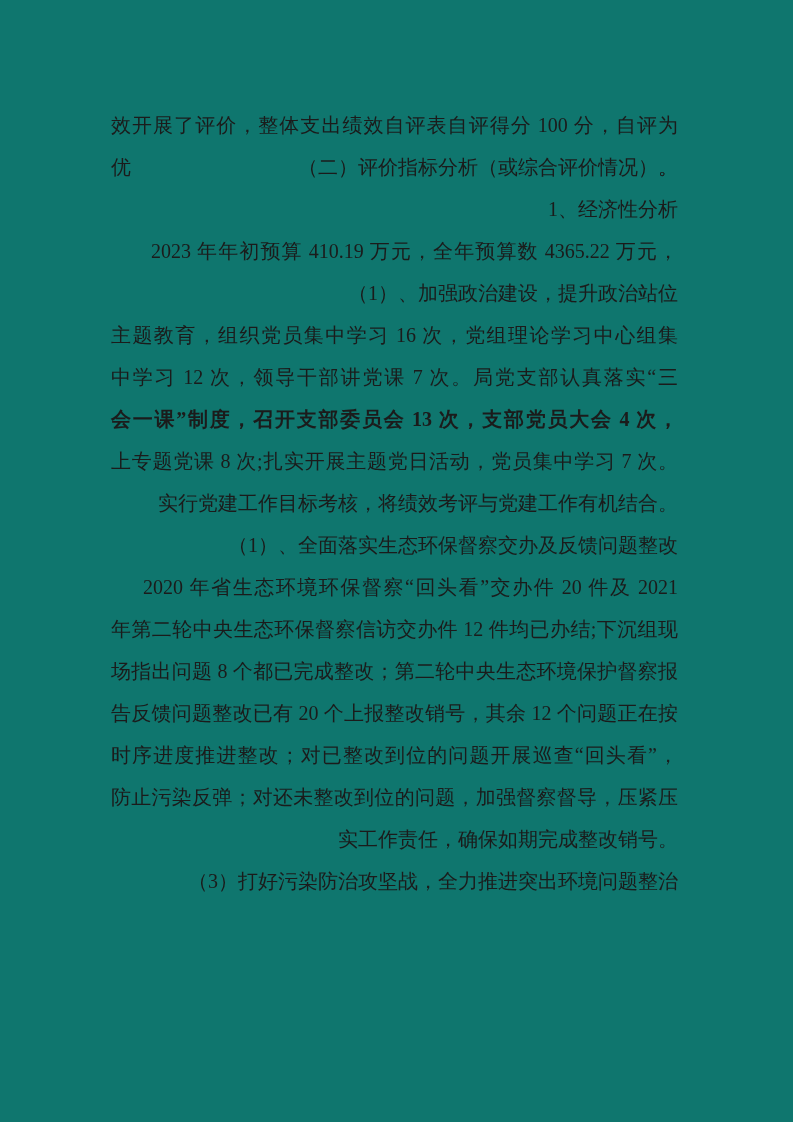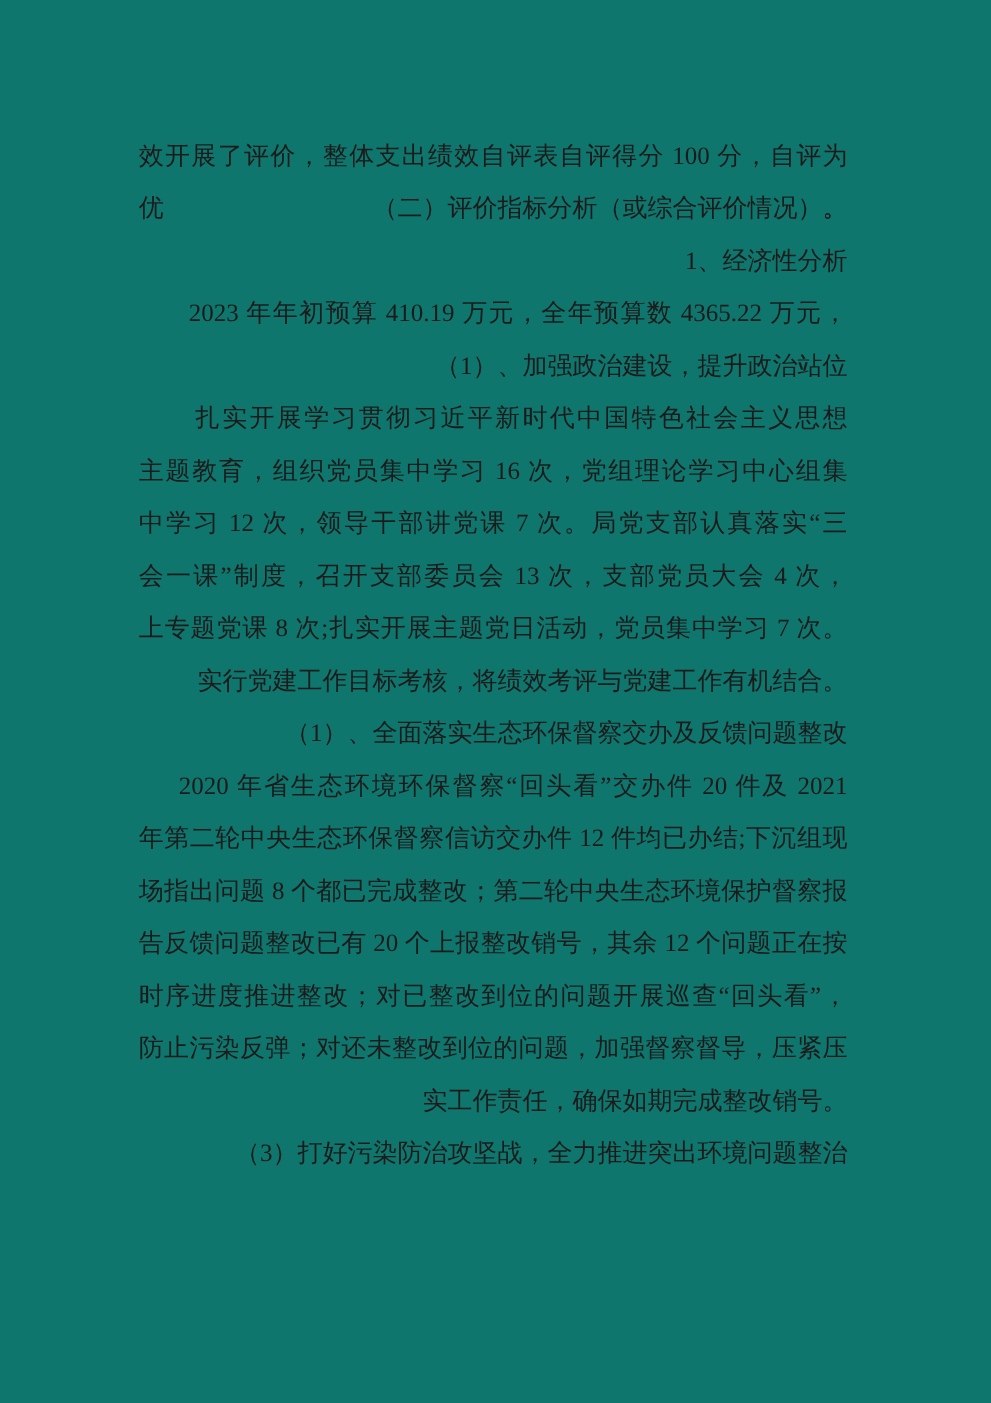--- a/index.html
+++ b/index.html
@@ -38,24 +38,23 @@
 </head>
 <body>
 
 <div class="page">
   <div class="doc-body" id="doc-body">
       <div class="line fill" style="text-indent: 0px; color: rgb(27, 27, 27);">效开展了评价，整体支出绩效自评表自评得分 100 分，自评为优。</div>
       <div class="line" style="text-indent: 28px; color: rgb(27, 27, 27);">（二）评价指标分析（或综合评价情况）。</div>
       <div class="line" style="text-indent: 26px; color: rgb(27, 27, 27);">1、经济性分析</div>
       <div class="line fill" style="text-indent: 40px; color: rgb(27, 27, 27);">2023 年年初预算 410.19 万元，全年预算数 4365.22 万元，</div>
       <div class="line" style="text-indent: 28px; color: rgb(27, 27, 27);">（1）、加强政治建设，提升政治站位</div>
-      <div class="line fill" style="text-indent: 45px; color: rgb(27, 27, 27);">扎实开展学习贯彻习近平新时代中国特色社会主义思想</div>
       <div class="line fill" style="text-indent: 0px; color: rgb(27, 27, 27);">主题教育，组织党员集中学习 16 次，党组理论学习中心组集</div>
       <div class="line fill" style="text-indent: 0px; color: rgb(27, 27, 27);">中学习 12 次，领导干部讲党课 7 次。局党支部认真落实“三</div>
-      <div class="line fill" style="text-indent: 0px; color: rgb(27, 27, 27);">会一课”制度，召开支部委员会 13 次，支部党员大会 4 次，</div>
+      <div class="line fill" style="text-indent: 0px; color: rgb(27, 27, 27); font-weight: bold;">会一课”制度，召开支部委员会 13 次，支部党员大会 4 次，</div>
       <div class="line fill" style="text-indent: 0px; color: rgb(27, 27, 27);">上专题党课 8 次;扎实开展主题党日活动，党员集中学习 7 次。</div>
       <div class="line" style="text-indent: 0px; color: rgb(27, 27, 27);">实行党建工作目标考核，将绩效考评与党建工作有机结合。</div>
       <div class="line" style="text-indent: 28px; color: rgb(27, 27, 27);">（1）、全面落实生态环保督察交办及反馈问题整改</div>
       <div class="line fill" style="text-indent: 32px; color: rgb(27, 27, 27);">2020 年省生态环境环保督察“回头看”交办件 20 件及 2021</div>
       <div class="line fill" style="text-indent: 0px; color: rgb(27, 27, 27);">年第二轮中央生态环保督察信访交办件 12 件均已办结;下沉组现</div>
       <div class="line fill" style="text-indent: 0px; color: rgb(27, 27, 27);">场指出问题 8 个都已完成整改；第二轮中央生态环境保护督察报</div>
       <div class="line fill" style="text-indent: 0px; color: rgb(27, 27, 27);">告反馈问题整改已有 20 个上报整改销号，其余 12 个问题正在按</div>
       <div class="line fill" style="text-indent: 0px; color: rgb(27, 27, 27);">时序进度推进整改；对已整改到位的问题开展巡查“回头看”，</div>
       <div class="line fill" style="text-indent: 0px; color: rgb(27, 27, 27);">防止污染反弹；对还未整改到位的问题，加强督察督导，压紧压</div>
       <div class="line" style="text-indent: 0px; color: rgb(27, 27, 27);">实工作责任，确保如期完成整改销号。</div>

